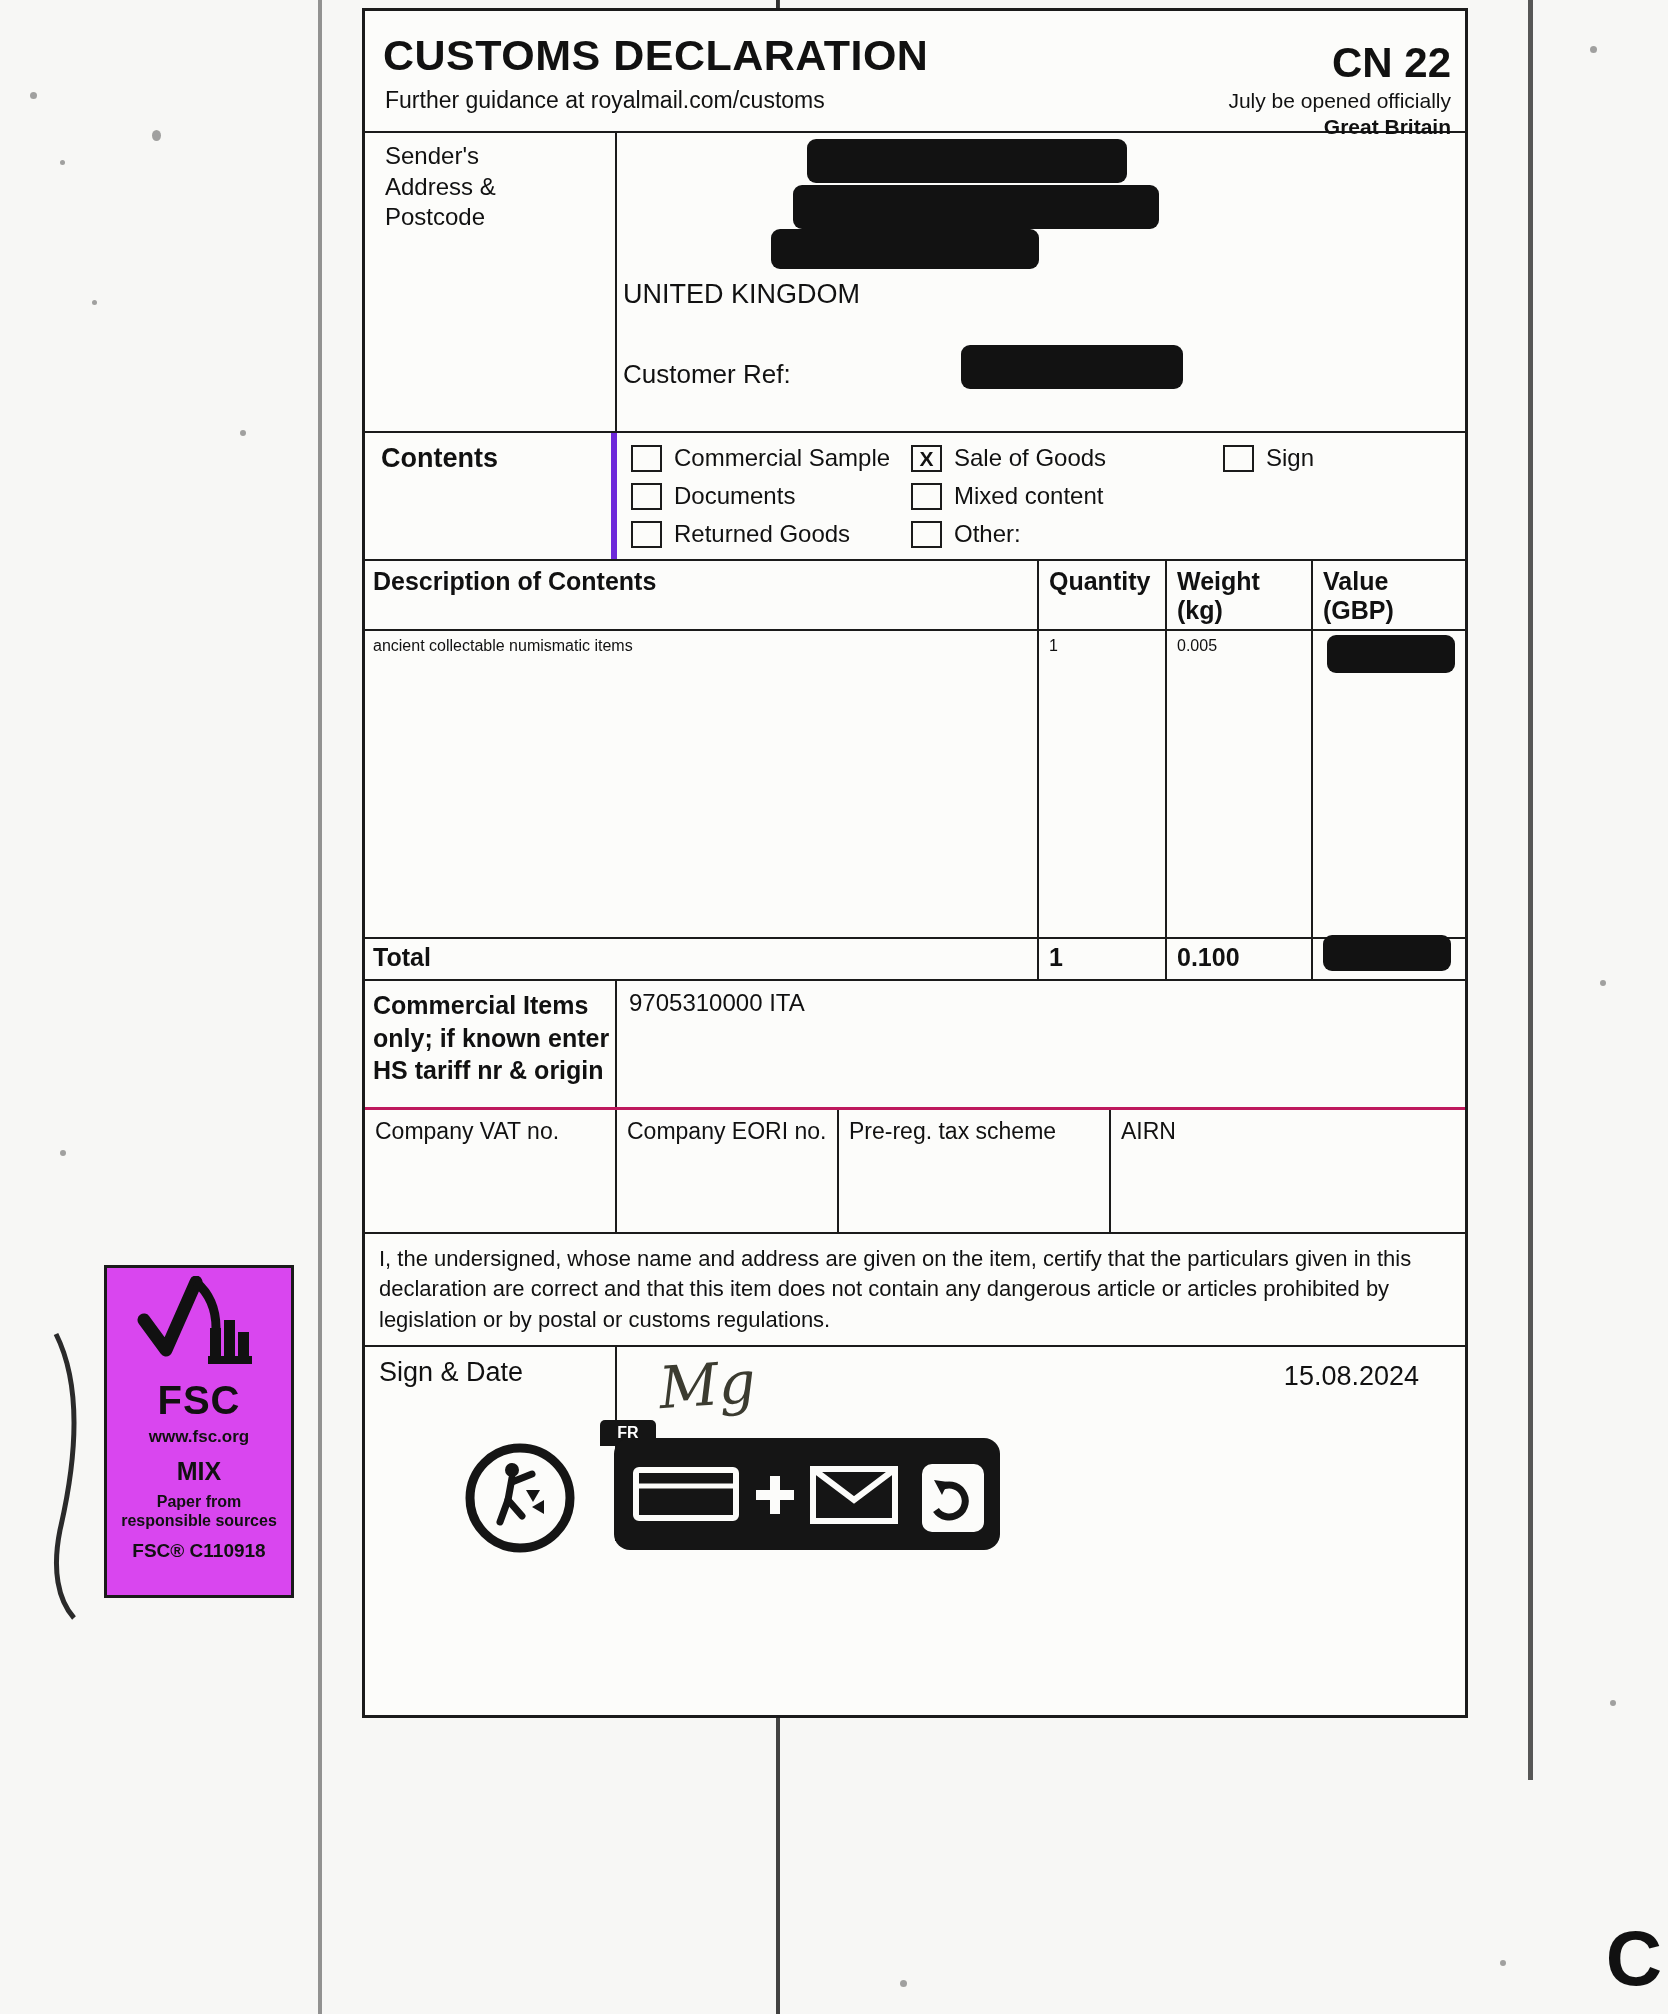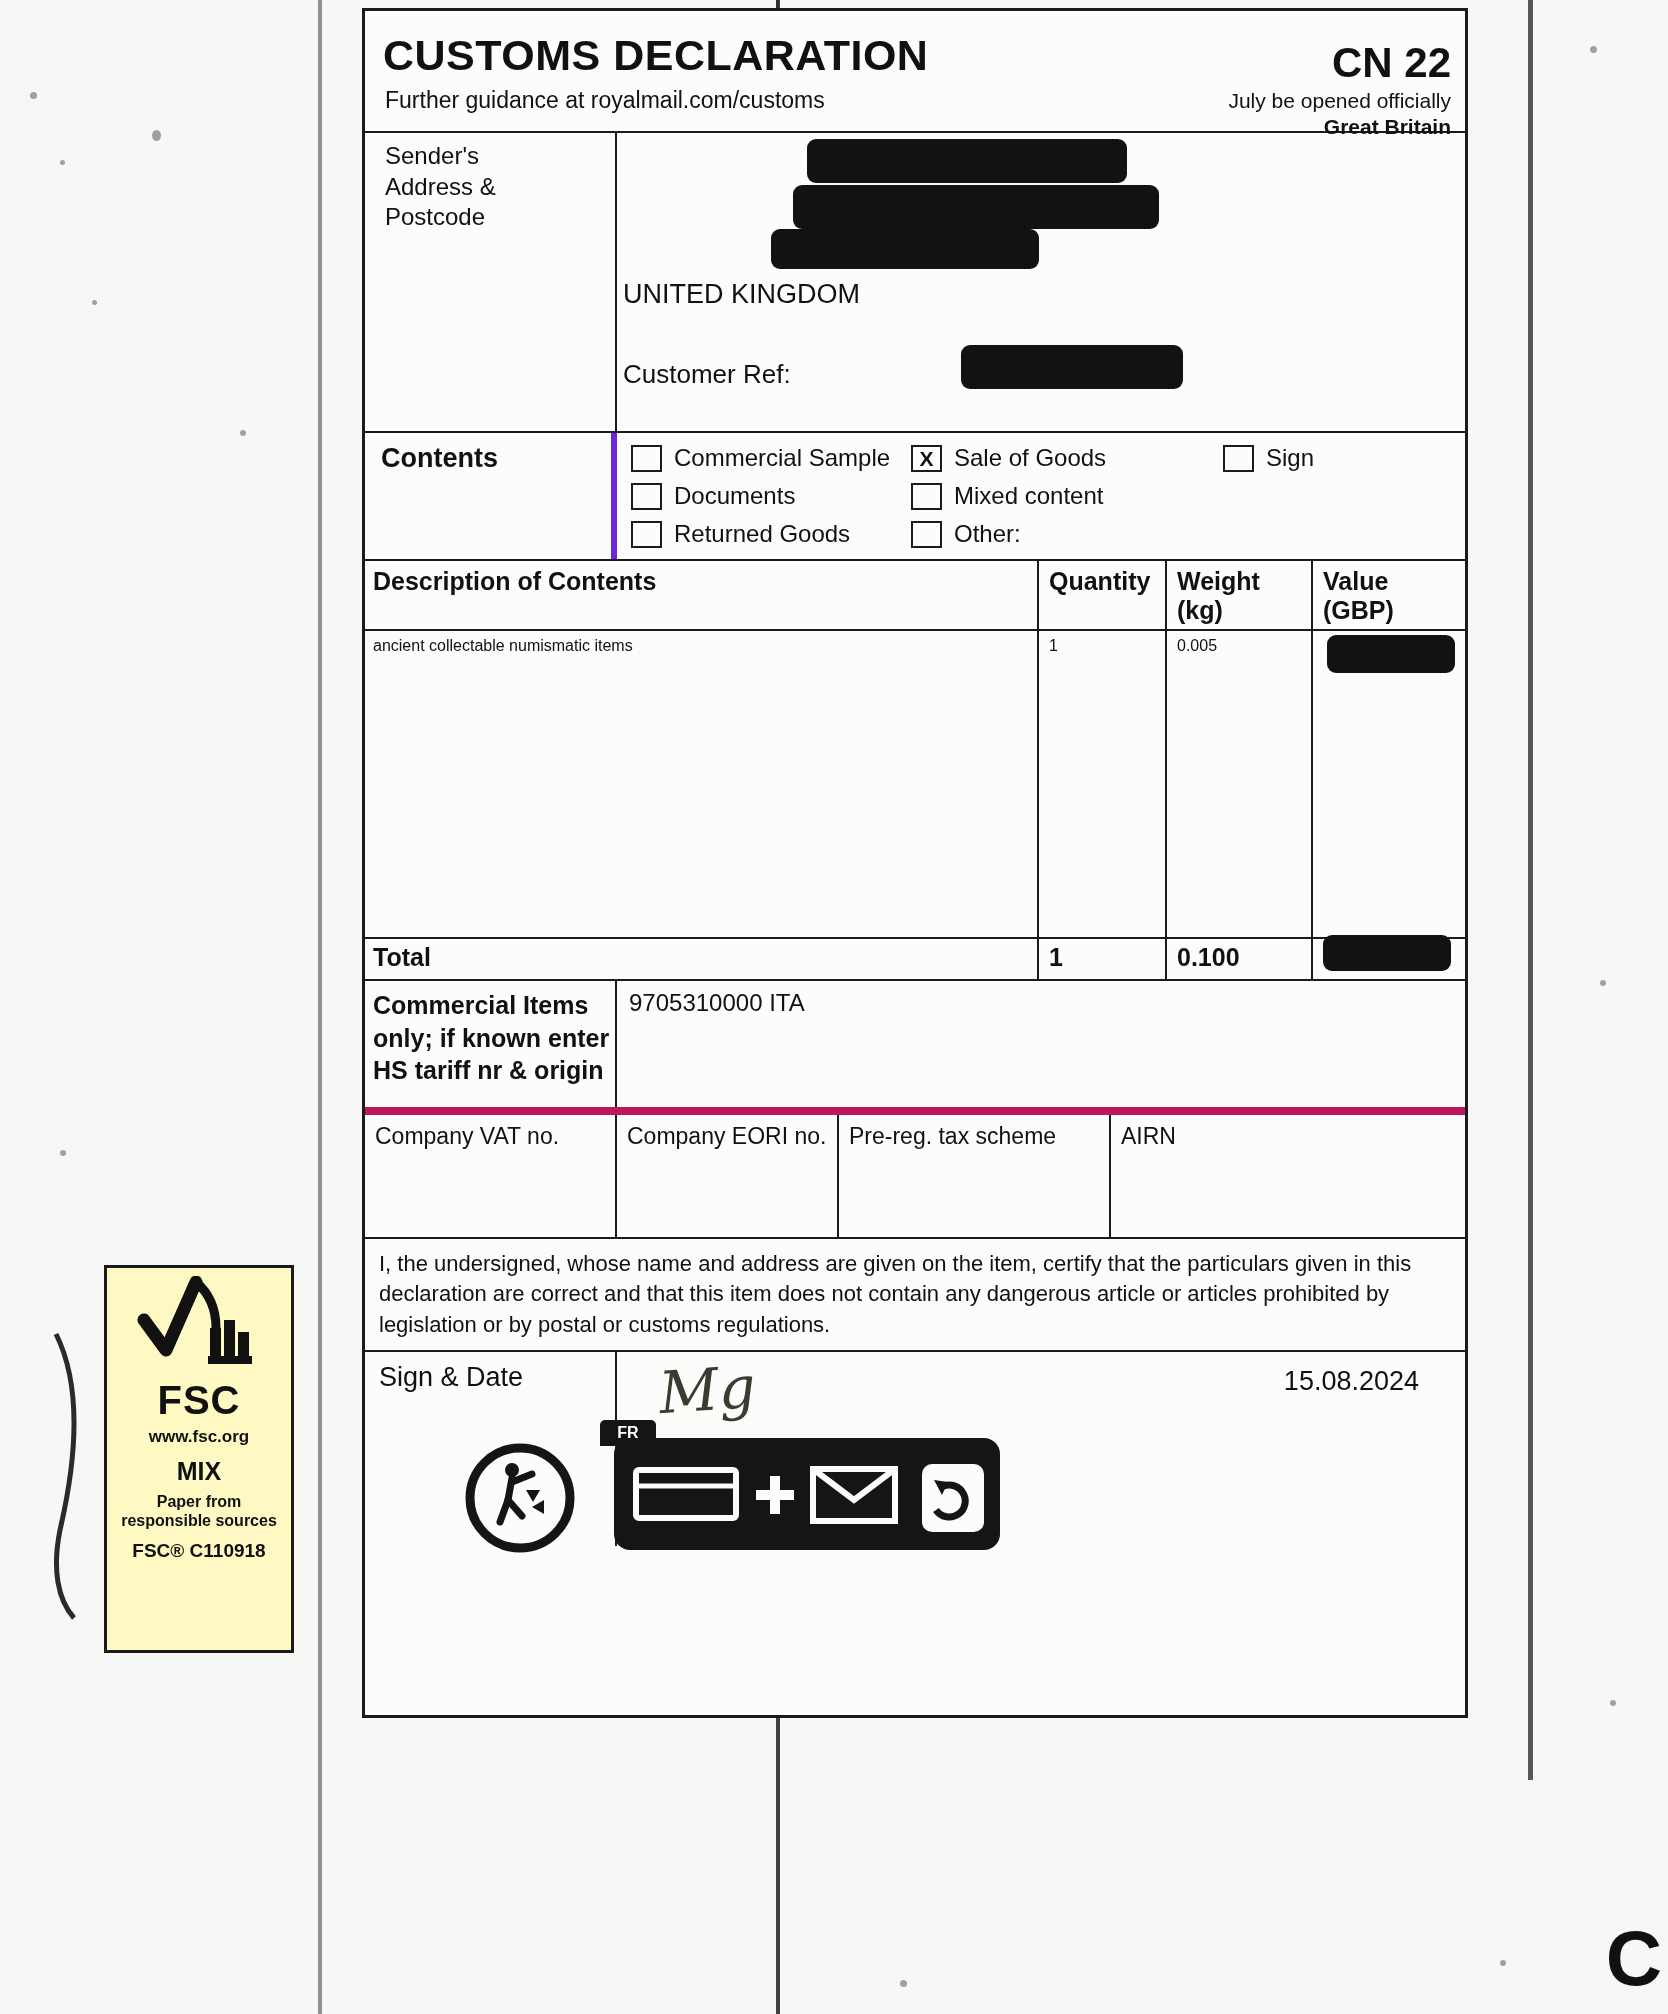--- a/index.html
+++ b/index.html
@@ -72,21 +72,21 @@
   .c-qty{width:128px;flex:0 0 128px;padding:6px 0 4px 10px;box-sizing:border-box;border-right:2px solid #1b1b1b;}
   .c-wt{width:146px;flex:0 0 146px;padding:6px 0 4px 10px;box-sizing:border-box;border-right:2px solid #1b1b1b;}
   .c-val{width:152px;flex:0 0 152px;padding:6px 0 4px 10px;box-sizing:border-box;}
 
   .tbl-body{display:flex;height:306px;border-bottom:2px solid #1b1b1b;font-size:16px;font-weight:normal;}
   .tbl-body .c-desc,.tbl-body .c-qty,.tbl-body .c-wt,.tbl-body .c-val{font-weight:normal;padding-top:6px;position:relative;}
 
   .tbl-total{display:flex;border-bottom:2px solid #1b1b1b;font-size:25px;font-weight:bold;height:40px;}
   .tbl-total .c-desc,.tbl-total .c-qty,.tbl-total .c-wt,.tbl-total .c-val{padding-top:4px;position:relative;}
 
-  .hs-row{display:flex;border-bottom:8px solid #be185d;height:126px;}
+  .hs-row{display:flex;border-bottom:3px solid #be185d;height:126px;}
   .hs-lbl{width:252px;flex:0 0 252px;border-right:2px solid #1b1b1b;padding:8px 0 0 8px;box-sizing:border-box;font-size:25px;font-weight:bold;line-height:1.3;}
   .hs-val{flex:1;padding:8px 0 0 12px;font-size:24px;}
 
   .vat-row{display:flex;border-bottom:2px solid #1b1b1b;height:122px;font-size:23px;}
   .vat-c{padding:8px 0 0 10px;box-sizing:border-box;border-right:2px solid #1b1b1b;}
   .vat-c:last-child{border-right:none;}
   .vat1{width:252px;flex:0 0 252px;}
   .vat2{width:222px;flex:0 0 222px;}
   .vat3{width:272px;flex:0 0 272px;}
   .vat4{flex:1;}
@@ -94,22 +94,22 @@
   .declare{border-bottom:2px solid #1b1b1b;padding:10px 14px 10px 14px;font-size:22px;line-height:1.38;}
 
   .sign-row{display:flex;height:194px;}
   .sign-lbl{width:252px;flex:0 0 252px;border-right:2px solid #1b1b1b;padding:10px 0 0 14px;box-sizing:border-box;font-size:27px;}
   .sign-val{flex:1;position:relative;}
   .sign-date{position:absolute;right:46px;top:14px;font-size:27px;}
   .sig{position:absolute;left:42px;top:4px;font-size:58px;font-family:"DejaVu Serif",serif;font-style:italic;color:#3b3b30;transform:rotate(-4deg);}
 
   
   #fsc{
-    position:absolute;left:104px;top:1265px;width:190px;height:388px;
-    border:3px solid #1b1b1b;background:#fef9c3;text-align:center;
+    position:absolute;left:104px;top:1265px;width:190px;height:333px;
+    border:3px solid #1b1b1b;background:#d946ef;text-align:center;
     box-sizing:border-box;
   }
   #fsc .fscword{font-size:40px;font-weight:bold;letter-spacing:1px;margin-top:2px;}
   #fsc .url{font-size:17px;font-weight:bold;margin-top:4px;}
   #fsc .mix{font-size:25px;font-weight:bold;margin-top:10px;}
   #fsc .src{font-size:16px;font-weight:bold;line-height:1.2;margin-top:6px;}
   #fsc .code{font-size:19px;font-weight:bold;margin-top:10px;}
 
   
   #recycle{position:absolute;left:600px;top:1438px;width:400px;height:130px;}

